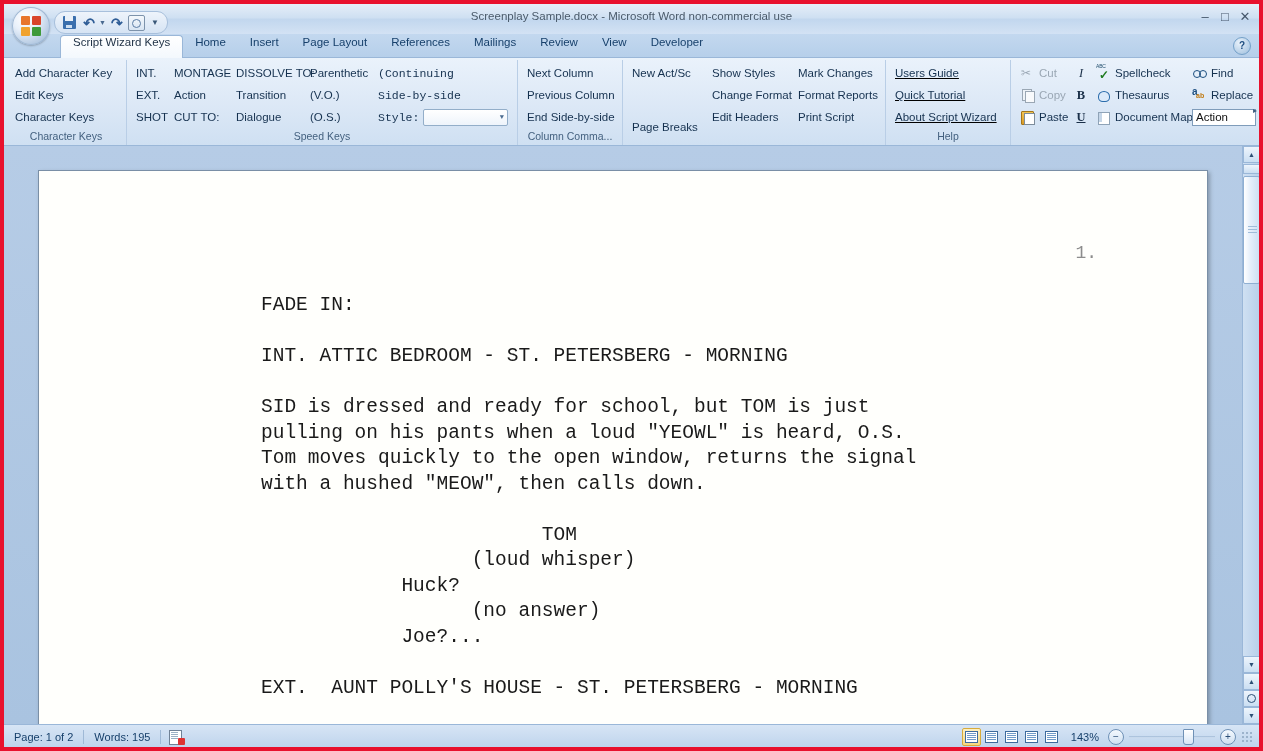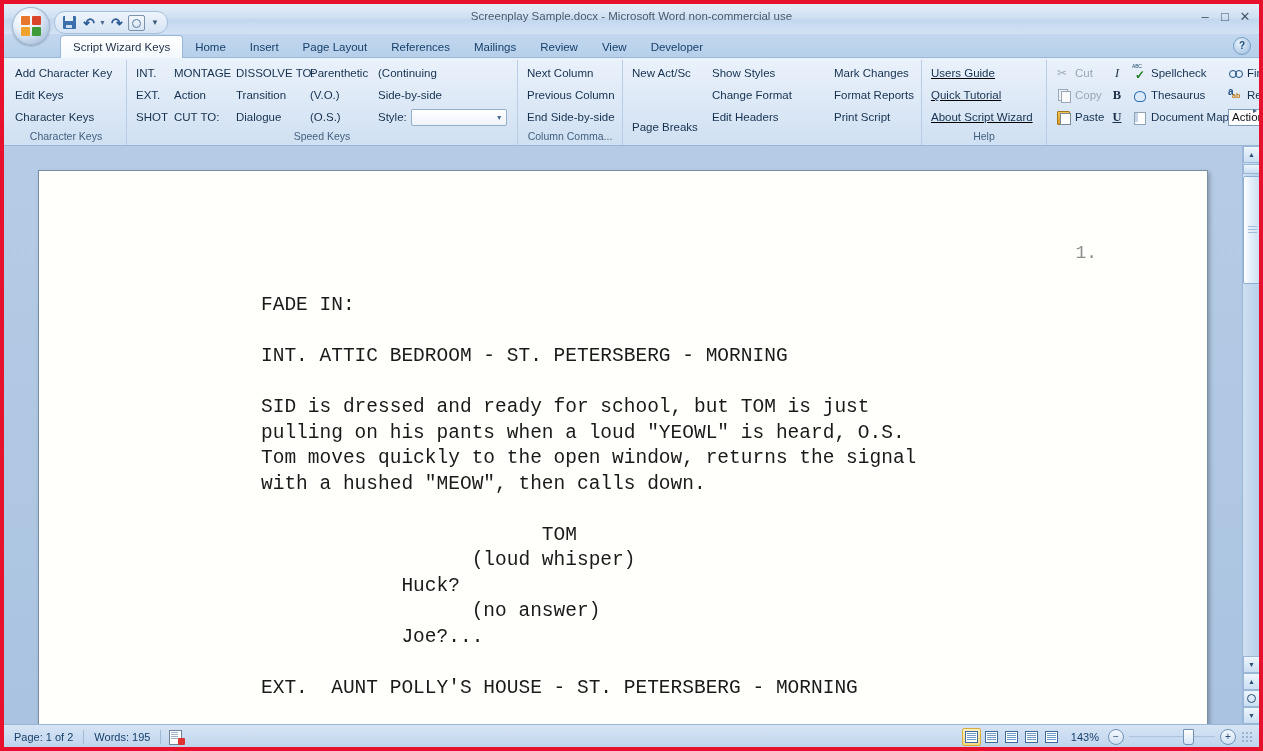--- a/index.html
+++ b/index.html
@@ -87,21 +87,21 @@
   .qat-more{font-size:8px;color:#3a5878;padding:0 3px;}
 
   
   .tabstrip{
     position:relative;height:23px;
     background:linear-gradient(to bottom,#c3d8ef,#b6cfea);
     border-bottom:1px solid #9ab7d8;
   }
   .tabs{position:absolute;left:56px;top:0;display:flex;align-items:flex-end;height:23px;}
   .tab{
-    height:21px;padding:0 12px;display:flex;align-items:center;
+    height:21px;padding:0 12px;display:flex;align-items:flex-start;
     font-size:11.5px;color:#17406b;border-radius:4px 4px 0 0;cursor:default;
     white-space:nowrap;
   }
   .tab.active{
     background:linear-gradient(to bottom,#ffffff,#f3f8fd);
     border:1px solid #9ab7d8;border-bottom:none;color:#1d2f44;
     height:22px;margin-bottom:-1px;
   }
   .help-orb{
     position:absolute;right:8px;top:3px;width:16px;height:16px;border-radius:50%;
@@ -409,21 +409,21 @@
               <div class="cmd">
                 <span>Parenthetic</span>
               </div>
               <div class="cmd">
                 <span>(V.O.)</span>
               </div>
               <div class="cmd">
                 <span>(O.S.)</span>
               </div>
             </div>
-            <div class="col" style="width: 140px;">
+            <div class="col" style="width: 140px; font-family: Liberation Mono, monospace;">
               <div class="cmd">
                 <span>(Continuing</span>
               </div>
               <div class="cmd">
                 <span>Side-by-side</span>
               </div>
               <div class="cmd">
                 <span>Style:</span>
                 <span class="combo">
                   <span style="flex: 1 1 0%;"></span>
@@ -467,21 +467,21 @@
               <div class="cmd">
                 <span>Show Styles</span>
               </div>
               <div class="cmd">
                 <span>Change Format</span>
               </div>
               <div class="cmd">
                 <span>Edit Headers</span>
               </div>
             </div>
-            <div class="col" style="width: 88px; margin-left: 36px;">
+            <div class="col" style="width: 88px;">
               <div class="cmd">
                 <span>Mark Changes</span>
               </div>
               <div class="cmd">
                 <span>Format Reports</span>
               </div>
               <div class="cmd">
                 <span>Print Script</span>
               </div>
             </div>

